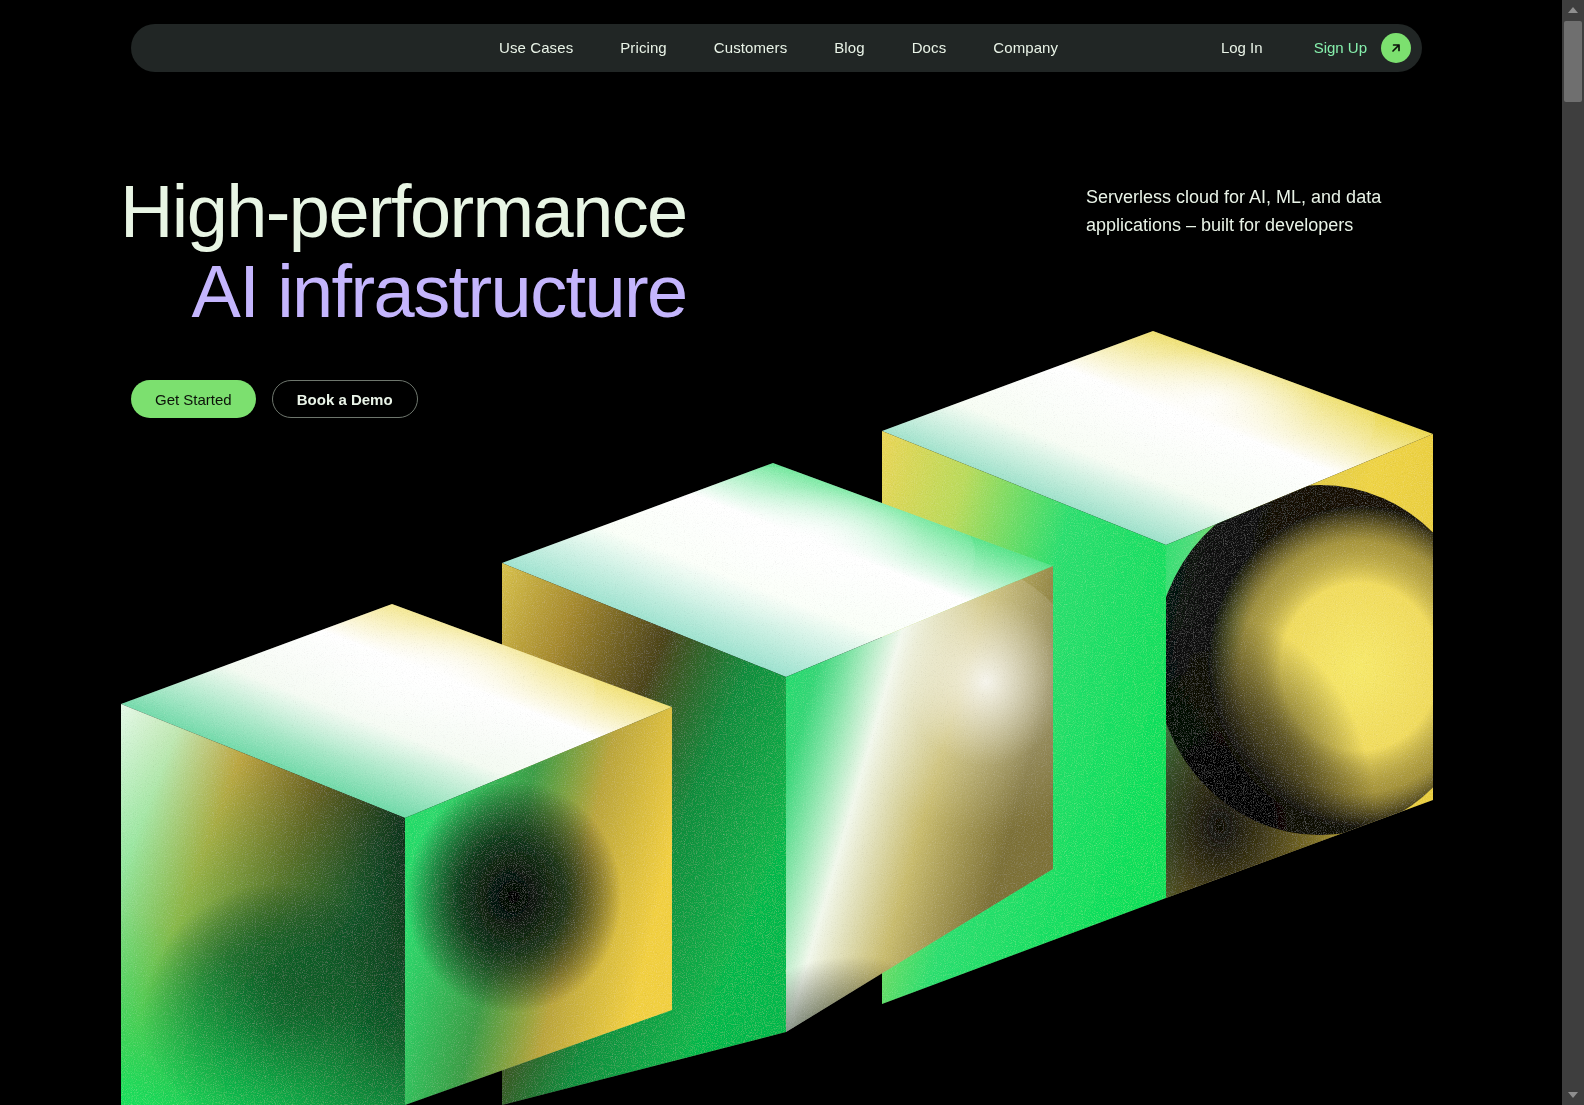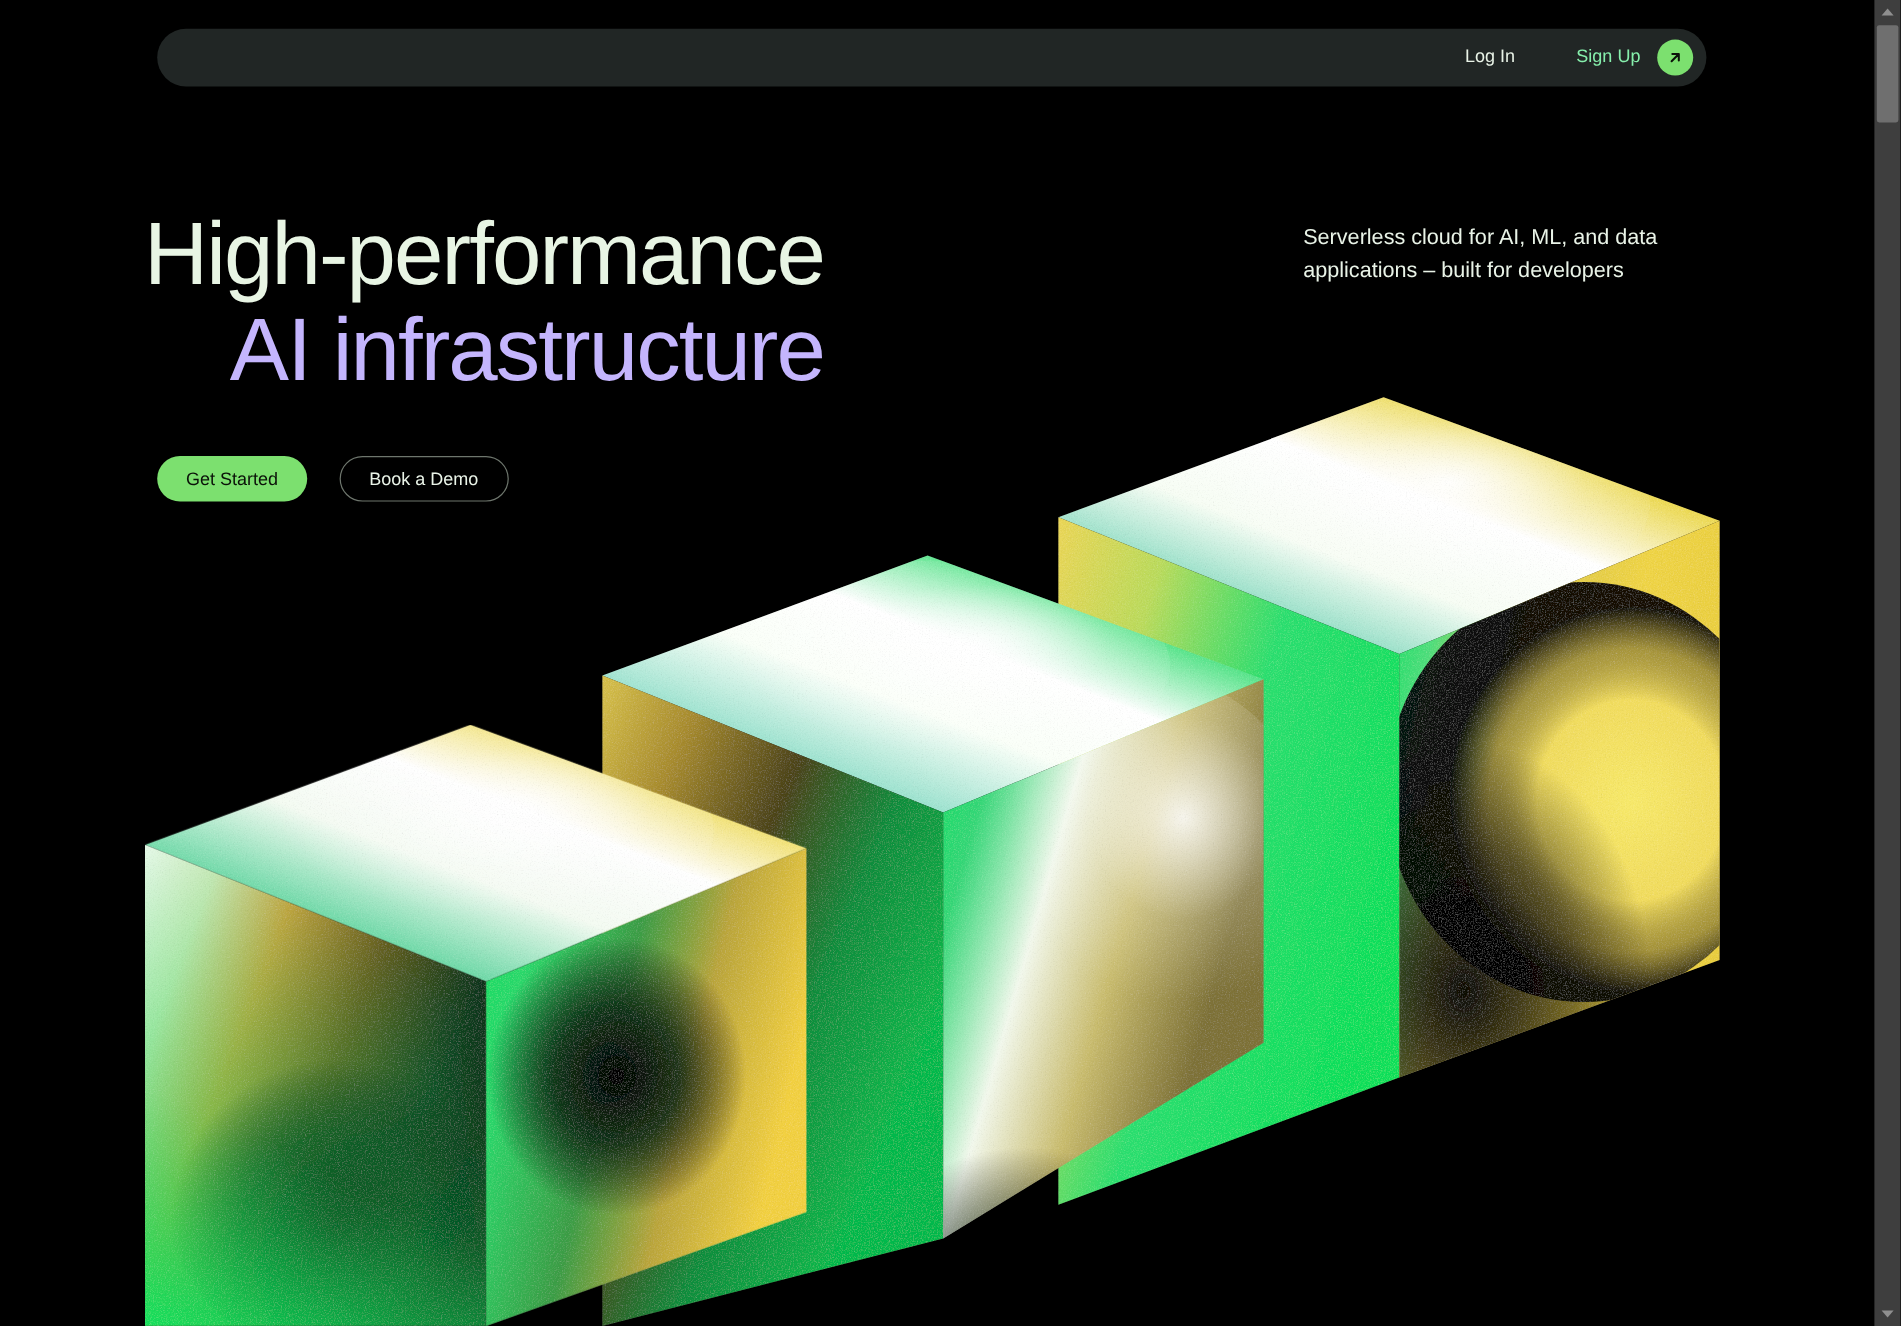--- a/index.html
+++ b/index.html
@@ -115,21 +115,21 @@
     font-size:18px;
     line-height:28px;
     z-index:30;
   }
 
   #hero-buttons {
     position:absolute;
     left:131px; top:380px;
     display:flex;
     align-items:center;
-    gap:27px;
+    gap:16px;
     z-index:30;
   }
   #get-started-button {
     background:#7ce06f;
     color:#0b1209;
     border:none;
     border-radius:20px;
     height:38px;
     padding:0 24px;
     font-family:"Liberation Sans", sans-serif;
@@ -141,20 +141,21 @@
     background:transparent;
     color:#eaf4e8;
     border:1px solid #6e766d;
     border-radius:20px;
     height:38px;
     padding:0 24px;
     font-family:"Liberation Sans", sans-serif;
     font-size:15px;
     cursor:pointer;
     white-space:nowrap;
+    font-weight:bold;
   }
 
   
   #cube-art {
     position:absolute;
     left:0; top:0;
     width:1562px; height:1105px;
     z-index:10;
     pointer-events:none;
   }
@@ -400,20 +401,28 @@
           </g>
           <polygon points="405,818 672,707 672,1010 405,1105" fill="url(#rightA)"></polygon>
           <g clip-path="url(#clipRightA)">
             <ellipse cx="530" cy="920" rx="135" ry="145" fill="url(#rightHoleA)"></ellipse>
           </g>
         </g>
       </svg>
     </div>
 
     <nav id="navbar">
+      <div class="nav-links">
+        <a class="nav-link">Use Cases</a>
+        <a class="nav-link">Pricing</a>
+        <a class="nav-link">Customers</a>
+        <a class="nav-link">Blog</a>
+        <a class="nav-link">Docs</a>
+        <a class="nav-link">Company</a>
+      </div>
       <div class="nav-right">
         <span id="login-link">Log In</span>
         <span id="signup-link">Sign Up</span>
         <span id="signup-arrow-btn">
           <svg width="14" height="14" viewBox="0 0 14 14">
             <path d="M4 10 L10 4 M10 4 L4.6 4 M10 4 L10 9.4" stroke="#0b1209" stroke-width="1.7" stroke-linecap="round" stroke-linejoin="round" fill="none"></path>
           </svg>
         </span>
       </div>
     </nav>

